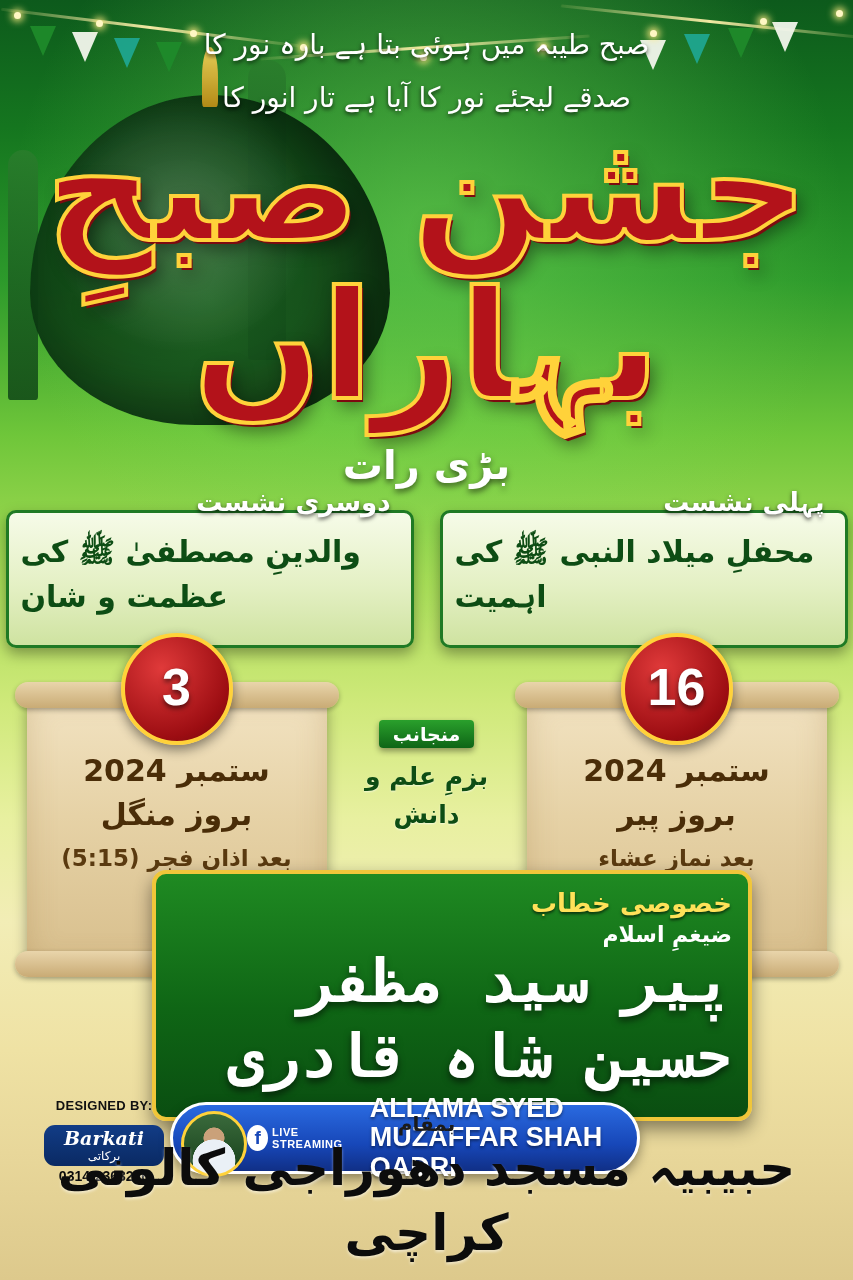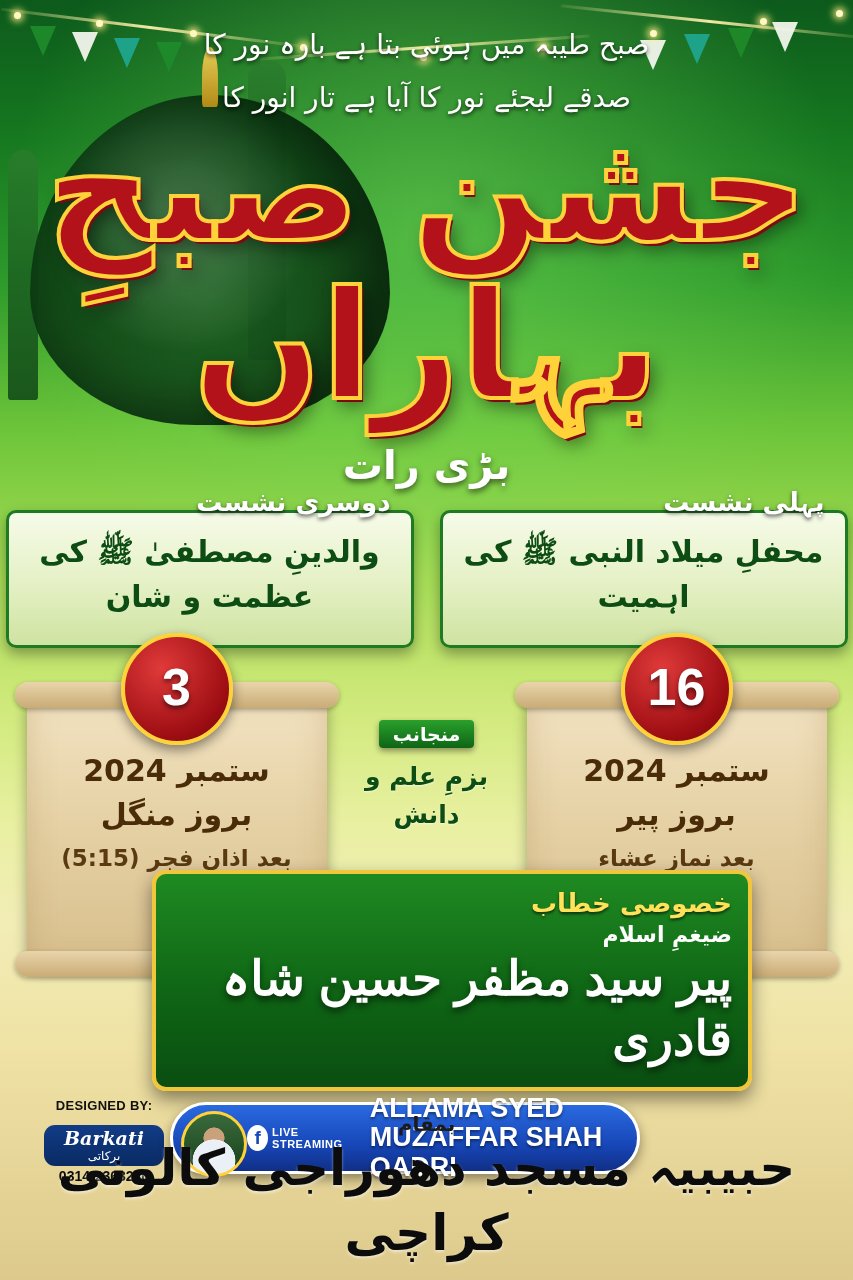--- a/index.html
+++ b/index.html
@@ -147,21 +147,21 @@
     gap: 26px;
   }
   .session {
     position: relative;
     width: 378px;
     background: linear-gradient(180deg, #f6fbe8 0%, #e4f0c4 55%, #cfe3a1 100%);
     border: 3px solid #1f7a24;
     border-radius: 10px;
     box-shadow: 0 6px 14px rgba(0,0,0,0.35);
     padding: 16px 12px 26px;
-    text-align: center;
+    text-align: left;
     direction: rtl;
   }
   .session-tag {
     position: absolute;
     top: -26px;
     right: 20px;
     font-family: "DejaVu Sans", sans-serif;
     font-size: 26px;
     font-weight: bold;
     color: #ffffff;
@@ -293,22 +293,22 @@
     text-shadow: 0 2px 3px rgba(0,0,0,0.6);
   }
   .speaker-title {
     font-family: "DejaVu Sans", sans-serif;
     font-size: 22px;
     font-weight: bold;
     color: #ffffff;
     margin-top: 4px;
   }
   .speaker-name {
-    font-family: Liberation Sans, sans-serif;
-    font-size: 48px;
+    font-family: Liberation Mono, monospace;
+    font-size: 60px;
     font-weight: bold;
     color: #ffffff;
     line-height: 1.25;
     margin-top: 2px;
     text-shadow: 0 4px 7px rgba(0,0,0,0.55);
   }
 
   
   .designed {
     position: absolute;

